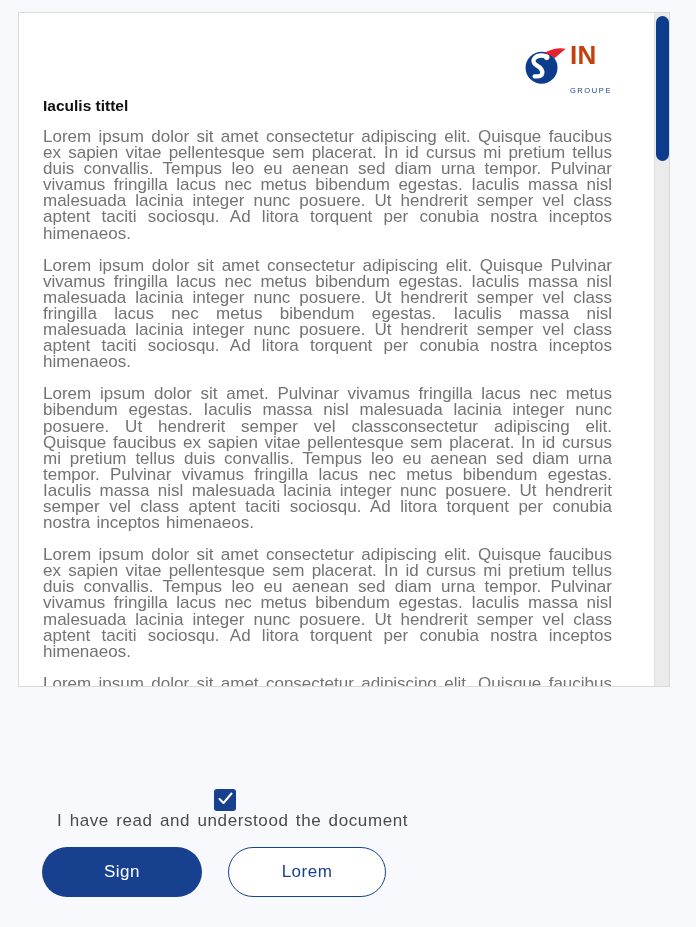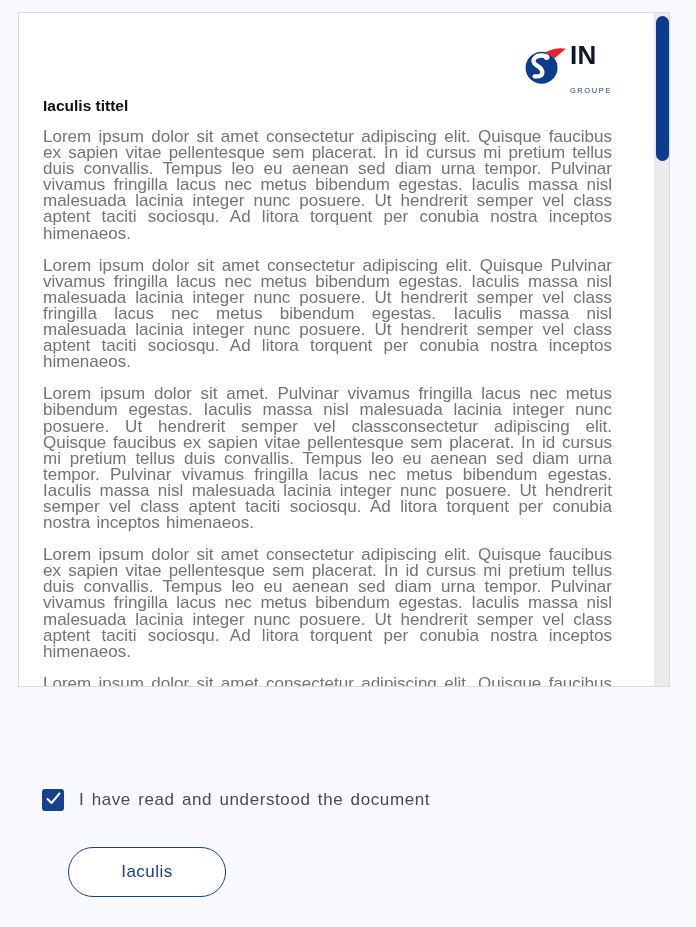--- a/index.html
+++ b/index.html
@@ -49,21 +49,21 @@
   .logo-text {
     display: flex;
     flex-direction: column;
     align-items: flex-start;
     margin-left: 3px;
     line-height: 1;
   }
   .logo-brand {
     font-size: 26px;
     font-weight: 800;
-    color: #0f172a;
+    color: #c2410c;
     letter-spacing: 0.5px;
   }
   .logo-sub {
     font-size: 7.5px;
     font-weight: 400;
     color: #1d3e90;
     letter-spacing: 1.6px;
     margin-top: 19px;
   }
   .doc-title {
@@ -134,20 +134,21 @@
     padding: 0;
   }
   .zoom-btn + .zoom-btn { margin-left: 15px; }
   
   .consent-row {
     position: absolute;
     left: 42px;
     top: 789px;
     display: flex;
     align-items: center;
+    flex-direction: column;
   }
   .checkbox {
     width: 22px;
     height: 22px;
     background: #17418f;
     border-radius: 3px;
     display: flex;
     align-items: center;
     justify-content: center;
     cursor: pointer;
@@ -241,16 +242,17 @@
       <span>
         <svg width="15" height="13" viewBox="0 0 15 13">
           <polyline points="1.5,7 5.5,11 13.5,1.5" fill="none" stroke="#ffffff" stroke-width="2" stroke-linecap="round" stroke-linejoin="round"></polyline>
         </svg>
       </span>
     </div>
     <span class="consent-label">I have read and understood the document</span>
   </div>
 
   <div class="actions-row">
-    <button class="btn btn-cancel">Iaculis</button>
+    <button class="btn btn-sign">Sign</button>
+    <button class="btn btn-cancel">Lorem</button>
   </div>
 
 </div>
 
 </body></html>

